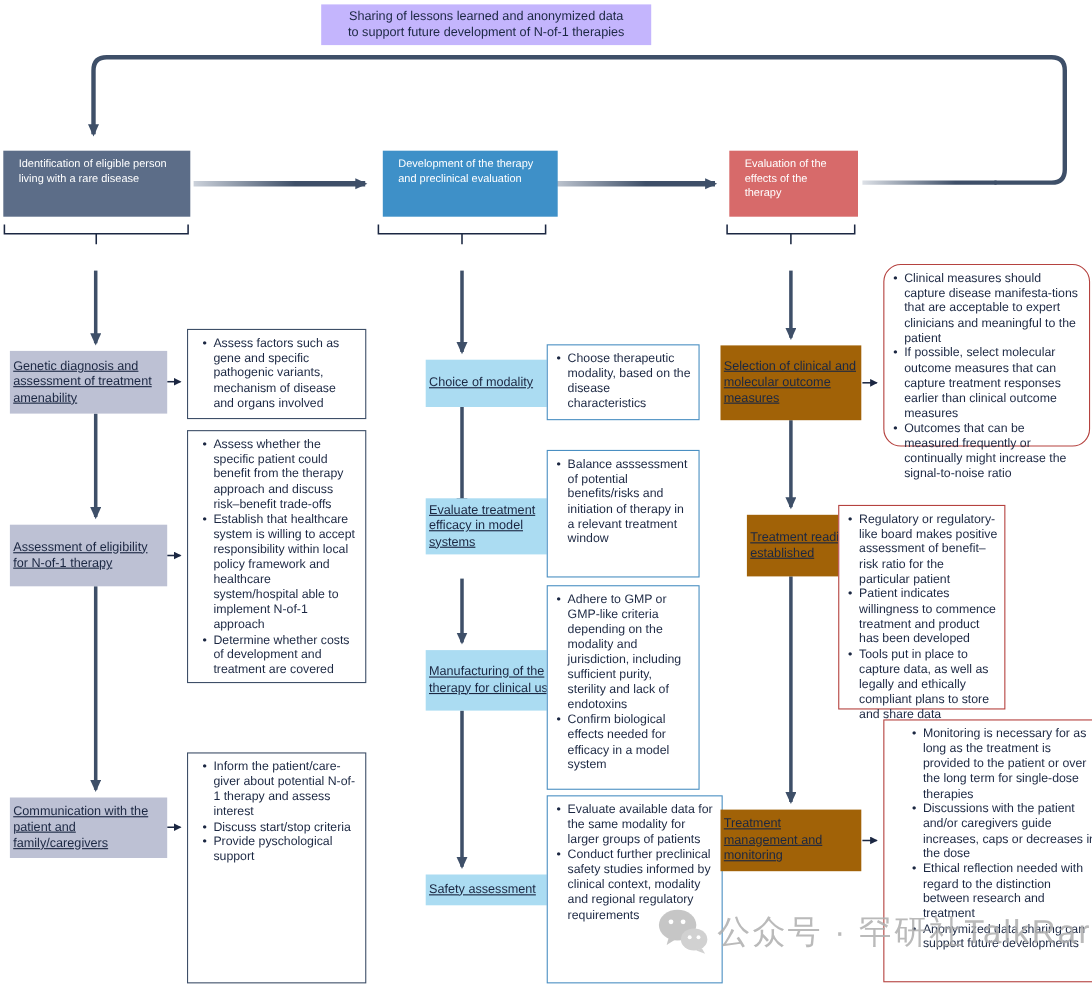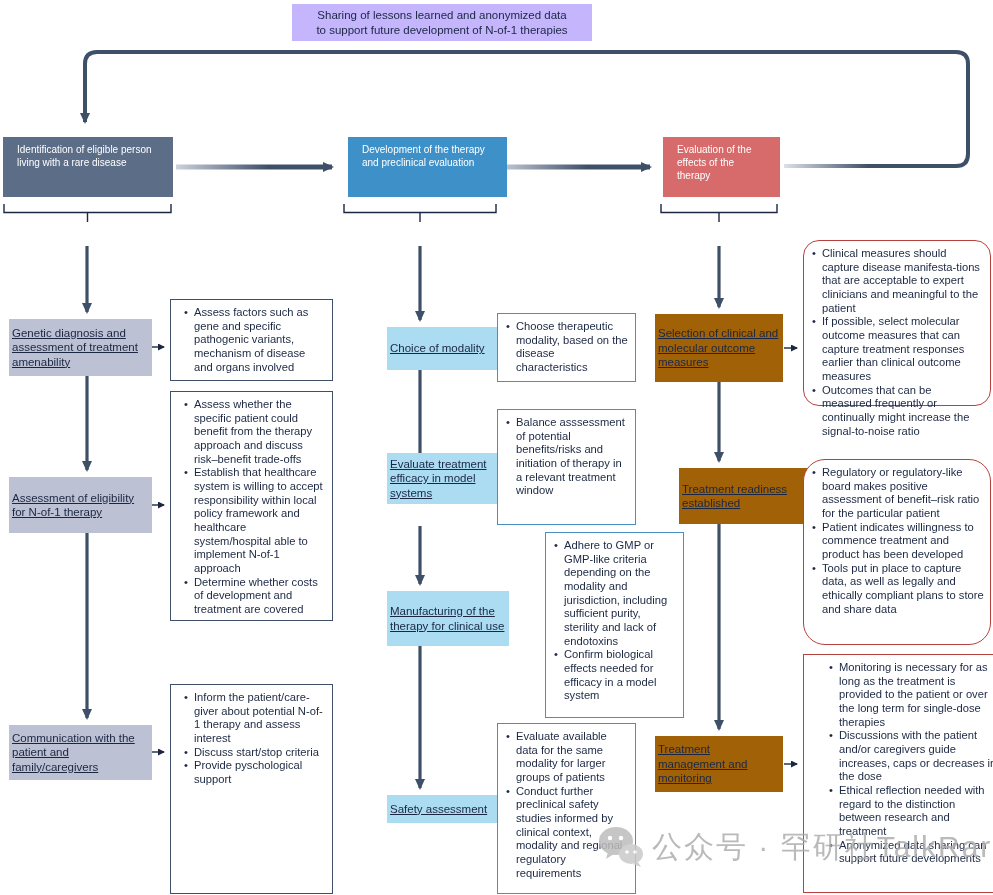--- a/index.html
+++ b/index.html
@@ -155,27 +155,27 @@
   <div class="bullets b-blue" style="left:497px;top:313px;width:139px;height:69px;">
     <ul>
       <li>Choose therapeutic modality, based on the disease characteristics</li>
     </ul>
   </div>
   <div class="bullets b-blue" style="left:497px;top:409px;width:139px;height:116px;">
     <ul>
       <li>Balance asssessment of potential benefits/risks and initiation of therapy in a relevant treatment window</li>
     </ul>
   </div>
-  <div class="bullets b-blue" style="left:497px;top:532px;width:139px;height:186px;margin-left:48px;">
+  <div class="bullets b-blue" style="left:497px;top:532px;width:139px;height:186px;">
     <ul>
       <li>Adhere to GMP or GMP-like criteria depending on the modality and jurisdiction, including sufficient purity, sterility and lack of endotoxins</li>
       <li>Confirm biological effects needed for efficacy in a model system</li>
     </ul>
   </div>
-  <div class="bullets b-blue" style="left:497px;top:723px;width:139px;height:171px;">
+  <div class="bullets b-blue" style="left:497px;top:723px;width:160px;height:171px;">
     <ul>
       <li>Evaluate available data for the same modality for larger groups of patients</li>
       <li>Conduct further preclinical safety studies informed by clinical context, modality and regional regulatory requirements</li>
     </ul>
   </div>
 
   <div class="step step-r" style="left:655px;top:314px;width:128px;height:68px;">
     <span>Selection of clinical and molecular outcome measures</span>
     </div>
   <div class="step step-r" style="left:679px;top:468px;width:128px;height:56px;">
@@ -185,21 +185,21 @@
     <span>Treatment management and monitoring</span>
     </div>
 
   <div class="bullets b-red" style="left:803px;top:240px;width:188px;height:166px;border-radius:16px;">
     <ul>
       <li>Clinical measures should capture disease manifesta-tions that are acceptable to expert clinicians and meaningful to the patient</li>
       <li>If possible, select molecular outcome measures that can capture treatment responses earlier than clinical outcome measures</li>
       <li>Outcomes that can be measured frequently or continually might increase the signal-to-noise ratio</li>
     </ul>
   </div>
-  <div class="bullets b-red" style="left:803px;top:459px;width:188px;height:186px;border-radius:22px;">
+  <div class="bullets b-red" style="left:762px;top:459px;width:152px;height:186px;">
     <ul>
       <li>Regulatory or regulatory-like board makes positive assessment of benefit–risk ratio for the particular patient</li>
       <li>Patient indicates willingness to commence treatment and product has been developed</li>
       <li>Tools put in place to capture data, as well as legally and ethically compliant plans to store and share data</li>
     </ul>
   </div>
   <div class="bullets b-red" style="left:803px;top:654px;width:204px;height:239px;padding-left:24px;">
     <ul>
       <li>Monitoring is necessary for as long as the treatment is provided to the patient or over the long term for single-dose therapies</li>
       <li>Discussions with the patient and/or caregivers guide increases, caps or decreases in the dose</li>

